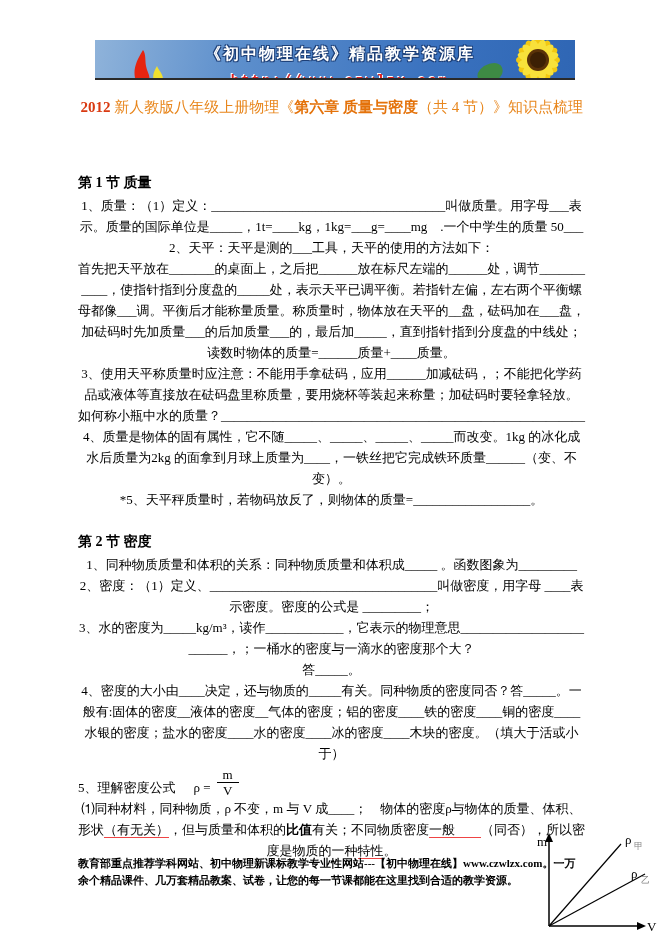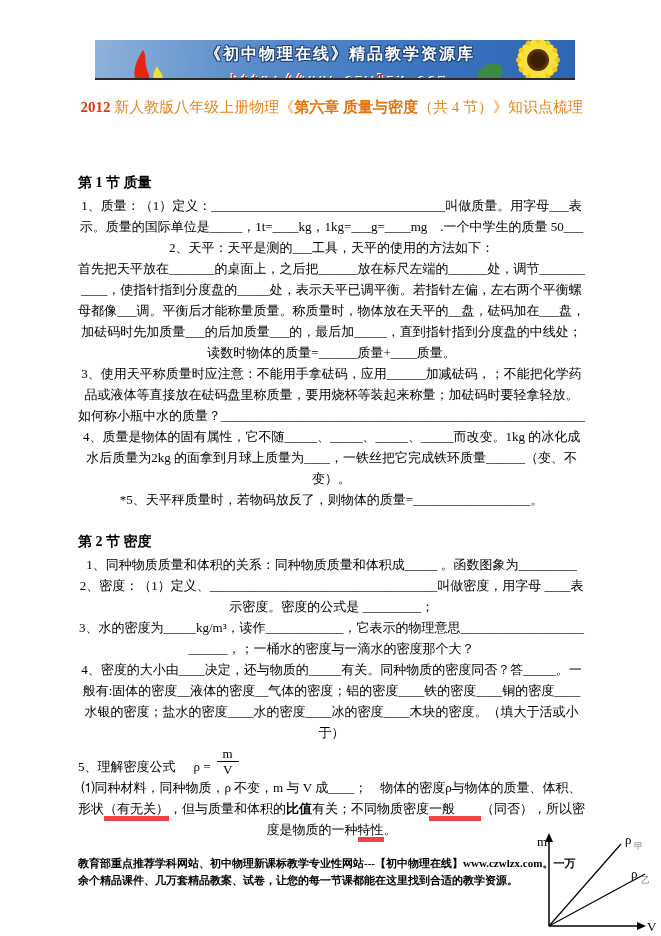--- a/index.html
+++ b/index.html
@@ -45,21 +45,21 @@
   .t-orange { color:#e8861c; }
   .t-hl { color:#e4720a; font-weight:bold; }
 
   
   .content { position:absolute; left:78px; top:172px; width:507px; font-size:13px; line-height:21px;
     font-family:"Liberation Serif","DejaVu Serif",serif; }
   .sec-heading { text-align:left; font-weight:bold; font-size:14px; margin-bottom:2px; }
   .content p { margin:0; word-break:break-all;text-align:center; }
   .gap-before { margin-top:21px !important; }
   .indent { padding-left:32px; }
-  .u { border-bottom:5px solid #ef4444; }
+  .u { border-bottom:1px solid #ef4444; }
   .b { font-weight:bold; }
 
   
   .formula-line { display:flex; align-items:flex-end; height:34px; }
   .frac { display:inline-block; vertical-align:middle; text-align:center; margin-left:6px; line-height:1.05; font-size:13px; }
   .frac .num { display:block; border-bottom:1px solid #000; padding:0 6px 1px 6px; }
   .frac .den { display:block; padding-top:1px; }
   .rho-eq { margin-left:18px; }
 
   
@@ -125,20 +125,21 @@
     <p>首先把天平放在_______的桌面上，之后把______放在标尺左端的______处，调节___________，使指针指到分度盘的_____处，表示天平已调平衡。若指针左偏，左右两个平衡螺母都像___调。平衡后才能称量质量。称质量时，物体放在天平的__盘，砝码加在___盘，加砝码时先加质量___的后加质量___的，最后加_____，直到指针指到分度盘的中线处；读数时物体的质量=______质量+____质量。</p>
     <p>3、使用天平称质量时应注意：不能用手拿砝码，应用______加减砝码，；不能把化学药品或液体等直接放在砝码盘里称质量，要用烧杯等装起来称量；加砝码时要轻拿轻放。</p>
     <p>如何称小瓶中水的质量？________________________________________________________</p>
     <p>4、质量是物体的固有属性，它不随_____、_____、_____、_____而改变。1kg 的冰化成水后质量为2kg 的面拿到月球上质量为____，一铁丝把它完成铁环质量______（变、不变）。</p>
     <p>*5、天平秤质量时，若物码放反了，则物体的质量=__________________。</p>
 
     <div class="sec-heading gap-before">第 2 节  密度</div>
     <p>1、同种物质质量和体积的关系：同种物质质量和体积成_____ 。函数图象为_________</p>
     <p>2、密度：（1）定义、___________________________________叫做密度，用字母 ____表示密度。密度的公式是 _________；</p>
     <p>3、水的密度为_____kg/m³，读作____________，它表示的物理意思_________________________，；一桶水的密度与一滴水的密度那个大？</p>
+    <p>答_____。</p>
     <p>4、密度的大小由____决定，还与物质的_____有关。同种物质的密度同否？答_____。一般有:固体的密度__液体的密度__气体的密度；铝的密度____铁的密度____铜的密度____水银的密度；盐水的密度____水的密度____冰的密度____木块的密度。（填大于活或小于）</p>
 
     <div class="formula-line">
       <span>5、理解密度公式</span>
       <span class="rho-eq">ρ =</span>
       <span class="frac">
         <span class="num">m</span>
         <span class="den">V</span>
       </span>
     </div>

